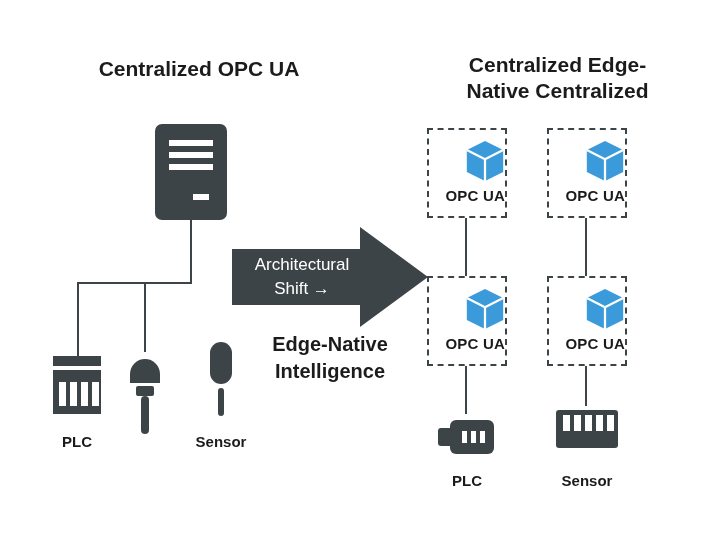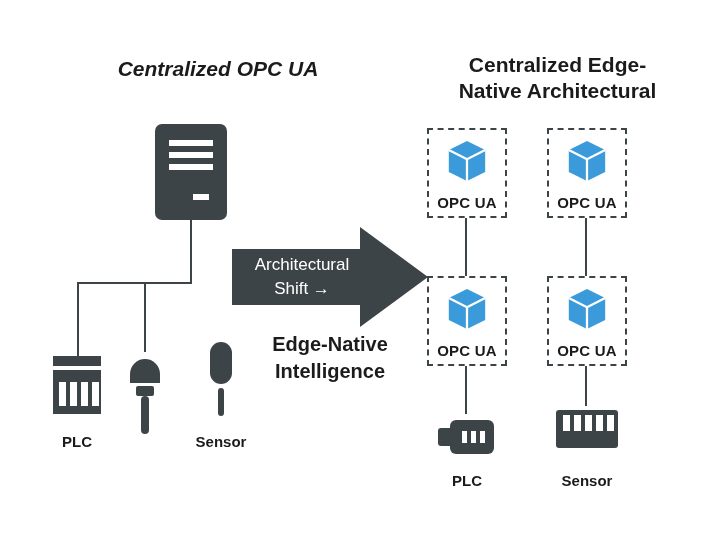--- a/index.html
+++ b/index.html
@@ -13,37 +13,37 @@
   }
   .abs { position: absolute; }
   .line { background: var(--dark, #3d4448); }
   .title { font-weight: 700; font-size: 21px; line-height: 26px; text-align: center; color: var(--text, #1b1b1b); }
   .dev-label { font-weight: 700; font-size: 15px; text-align: center; color: var(--text, #1b1b1b); }
   .icon-dark { color: var(--dark, #3d4448); display: block; }
   .icon-blue { color: var(--blue, #3b9ad9); display: block; }
   .node-box {
     width: 80px; height: 90px;
     border: 2px dashed var(--dark, #3d4448);
-    display: flex; flex-direction: column; align-items: center;
-    padding-top: 9px; gap: 11px;
+    display: flex; flex-direction: column; align-items: flex-end;
+    padding-top: 9px; gap: 4px;
     background: #ffffff;
   }
   .node-label { font-weight: 700; font-size: 15px; letter-spacing: 0.2px; color: var(--text, #1b1b1b); }
   .arrow-text {
     width: 128px; text-align: center; color: #ffffff;
     font-size: 17px; line-height: 24px; font-weight: 500;
   }
   .caption { font-weight: 700; font-size: 20px; line-height: 27px; text-align: center; color: var(--text, #1b1b1b); }
 </style>
 </head>
 <body>
 
 <div class="canvas">
 
-  <div class="abs title" style="left:68px; top:56px; width:300px;font-style:italic;">Centralized OPC UA</div>
+  <div class="abs title" style="left:49px; top:56px; width:300px;">Centralized OPC UA</div>
 
   <svg class="abs icon-dark" style="left:155px; top:124px;" width="72" height="96" viewBox="0 0 72 96">
     <rect x="0" y="0" width="72" height="96" rx="7" fill="currentColor"></rect>
     <rect x="14" y="16" width="44" height="6" fill="#fff"></rect>
     <rect x="14" y="28" width="44" height="6" fill="#fff"></rect>
     <rect x="14" y="40" width="44" height="6" fill="#fff"></rect>
     <rect x="38" y="70" width="16" height="6" fill="#fff"></rect>
   </svg>
 
   <div class="abs line" style="left:190px; top:219px; width:2px; height:64px;"></div>
@@ -82,21 +82,21 @@
     <div>Intelligence</div>
   </div>
 
   <div class="abs arrow-text" style="left:238px; top:253px;">
     <div>Architectural</div>
     <div>Shift →</div>
   </div>
 
   <div class="abs title" style="left:415px; top:52px; width:285px;">
     <div>Centralized Edge-</div>
-    <div>Native Architectural</div>
+    <div>Native Centralized</div>
   </div>
 
   <div class="abs node-box" style="left:427px; top:128px;">
     <svg class="icon-blue" width="40" height="44" viewBox="0 0 44 48">
       <polygon points="22,2 42,12 42,36 22,46 2,36 2,12" fill="currentColor"></polygon>
       <path d="M2 12 L22 22 L42 12 M22 22 L22 46" stroke="#fff" stroke-width="2.5" fill="none"></path>
     </svg>
     <div class="node-label">OPC UA</div>
   </div>
 

